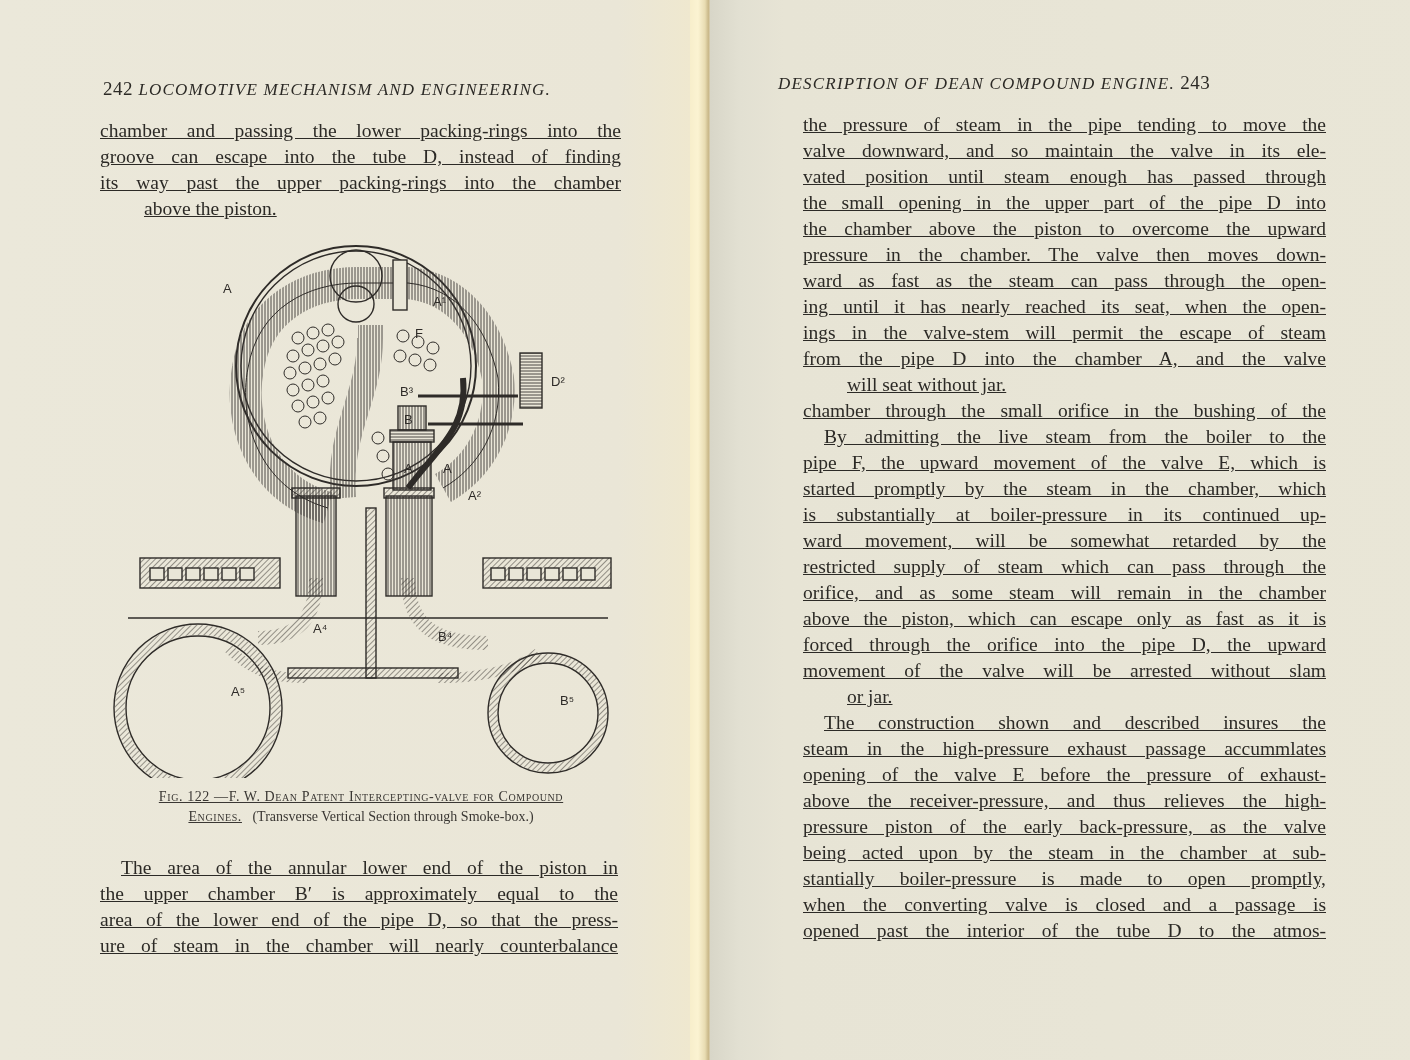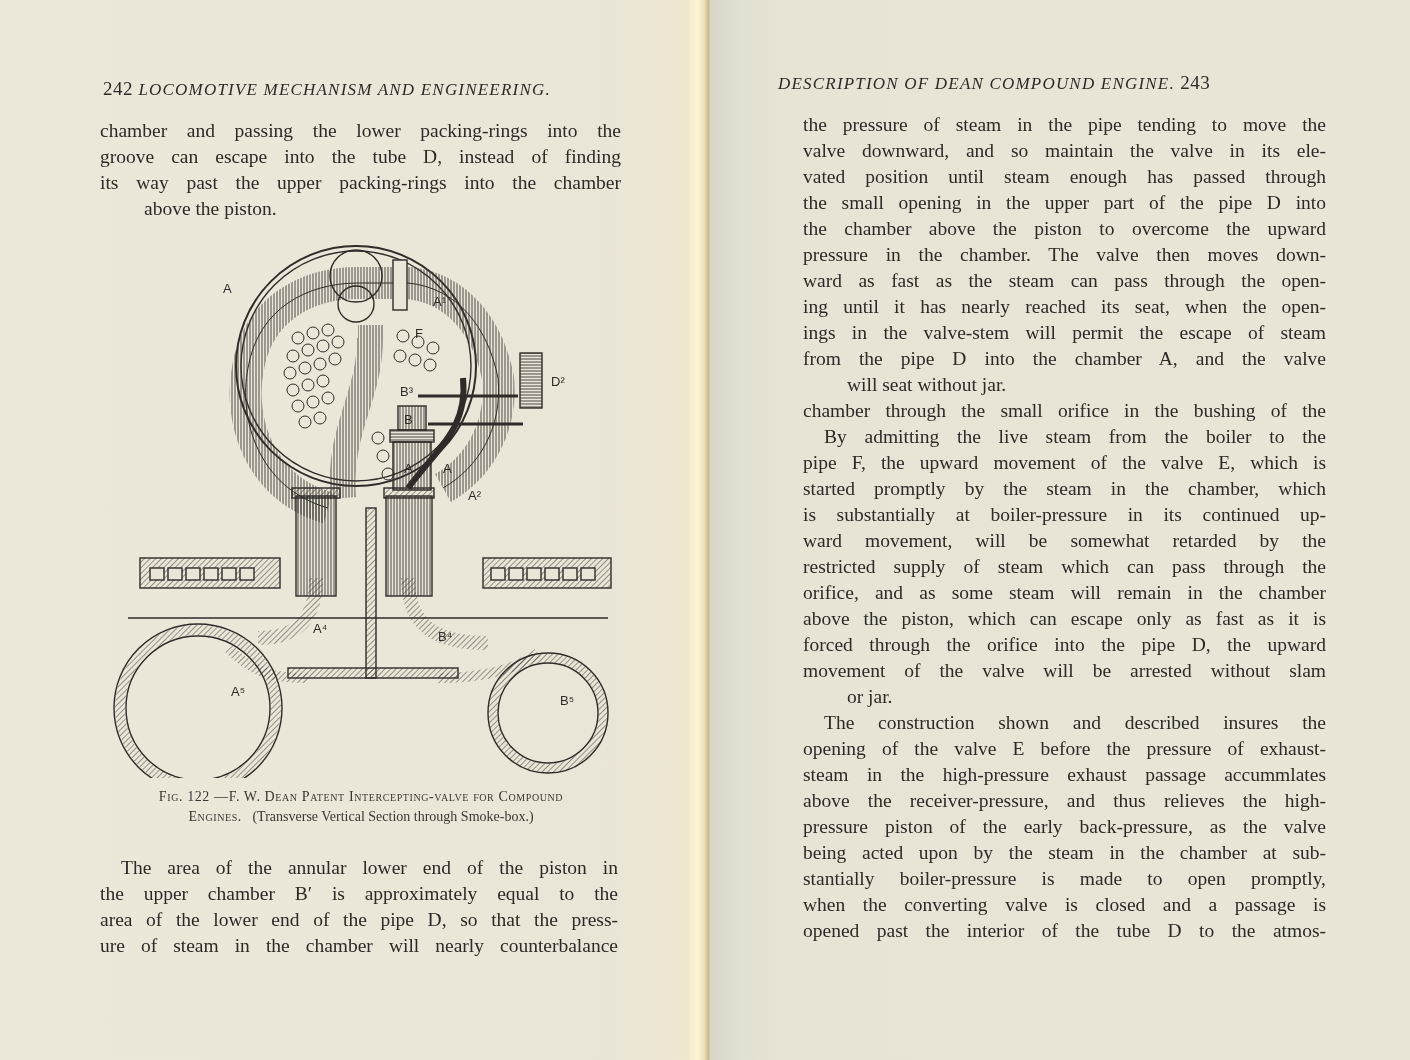--- a/index.html
+++ b/index.html
@@ -26,34 +26,34 @@
     position:absolute; font-style:italic; font-size:17px; letter-spacing:1.2px;
     white-space:nowrap;
   }
   .running-head .num { font-style:normal; font-size:19px; letter-spacing:0.5px; }
   .left-head { left:103px; top:78px; }
   .right-head { left:778px; top:72px; }
   .text-block {
     position:absolute; font-size:19.5px; line-height:26px; text-align:justify;
     text-align-last:justify;
   }
-  .text-block .line { display:block; height:26px; white-space:nowrap; text-align:justify; text-align-last:justify; }
+  .text-block .line { display:block; height:26px; white-space:nowrap; text-align:justify; text-align-last:justify;text-decoration:underline; }
   .text-block .line.last { text-align-last:left;margin-left:44px; }
   .text-block .line.indent { padding-left:21px; }
   .left-top { left:100px; top:118px; width:521px; }
   .left-bottom { left:100px; top:855px; width:518px; }
   .right-text { left:803px; top:112px; width:523px; }
   .figure {
     position:absolute; left:108px; top:238px; width:512px; height:540px;
   }
   .caption {
     position:absolute; left:100px; top:787px; width:522px;
     font-size:14px; line-height:20px; text-align:center; color:#3a3733;
   }
-  .caption .sc { font-variant:small-caps; letter-spacing:0.6px; }
+  .caption .sc { font-variant:small-caps; letter-spacing:0.6px;text-decoration:underline; }
 </style>
 </head>
 <body>
 
 <div class="page page-left">
   <div class="running-head left-head">
     <span class="num">242</span>
     <span>LOCOMOTIVE MECHANISM AND ENGINEERING.</span>
   </div>
 
@@ -233,21 +233,21 @@
   <span class="line">started promptly by the steam in the chamber, which</span>
   <span class="line">is substantially at boiler-pressure in its continued up-</span>
   <span class="line">ward movement, will be somewhat retarded by the</span>
   <span class="line">restricted supply of steam which can pass through the</span>
   <span class="line">orifice, and as some steam will remain in the chamber</span>
   <span class="line">above the piston, which can escape only as fast as it is</span>
   <span class="line">forced through the orifice into the pipe D, the upward</span>
   <span class="line">movement of the valve will be arrested without slam</span>
   <span class="line last">or jar.</span>
   <span class="line indent">The construction shown and described insures the</span>
+  <span class="line">steam in the high-pressure exhaust passage accummlates</span>
   <span class="line">opening of the valve E before the pressure of exhaust-</span>
-  <span class="line">steam in the high-pressure exhaust passage accummlates</span>
   <span class="line">above the receiver-pressure, and thus relieves the high-</span>
   <span class="line">pressure piston of the early back-pressure, as the valve</span>
   <span class="line">being acted upon by the steam in the chamber at sub-</span>
   <span class="line">stantially boiler-pressure is made to open promptly,</span>
   <span class="line">when the converting valve is closed and a passage is</span>
   <span class="line">opened past the interior of the tube D to the atmos-</span>
 </div>
 
 </body></html>

